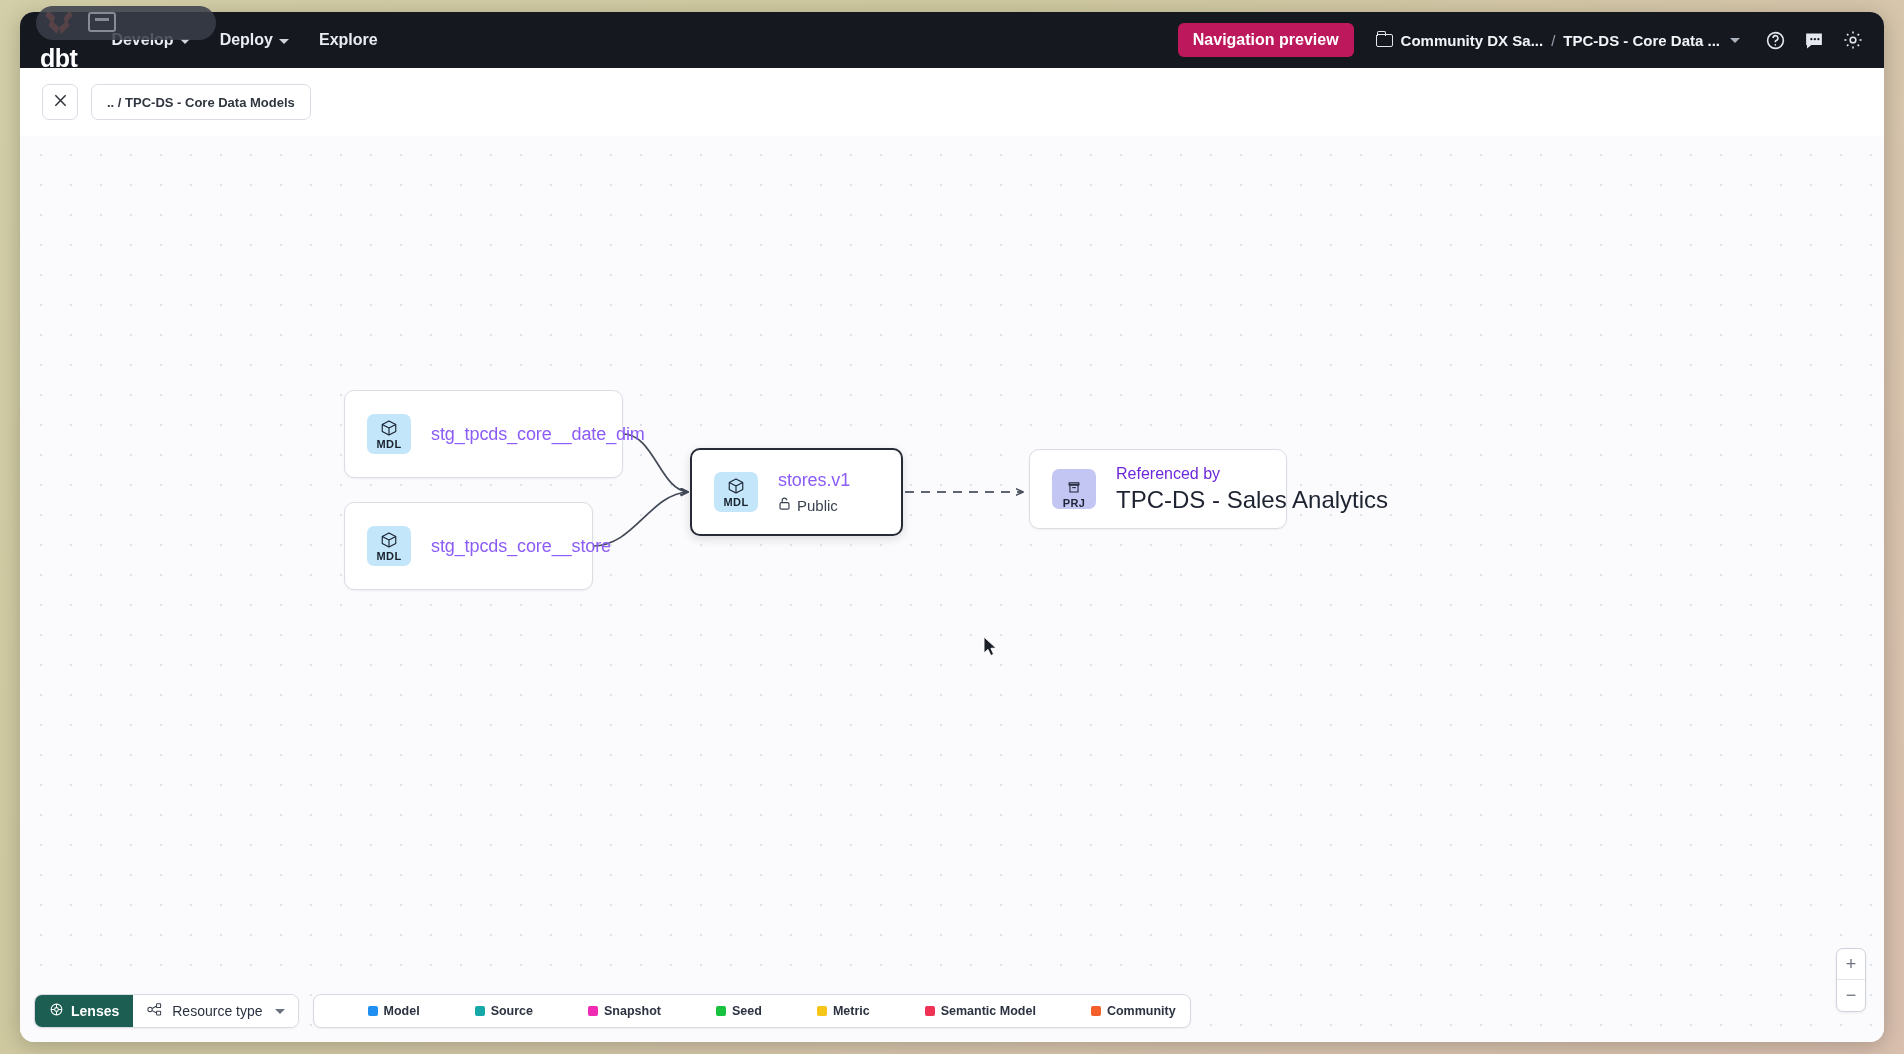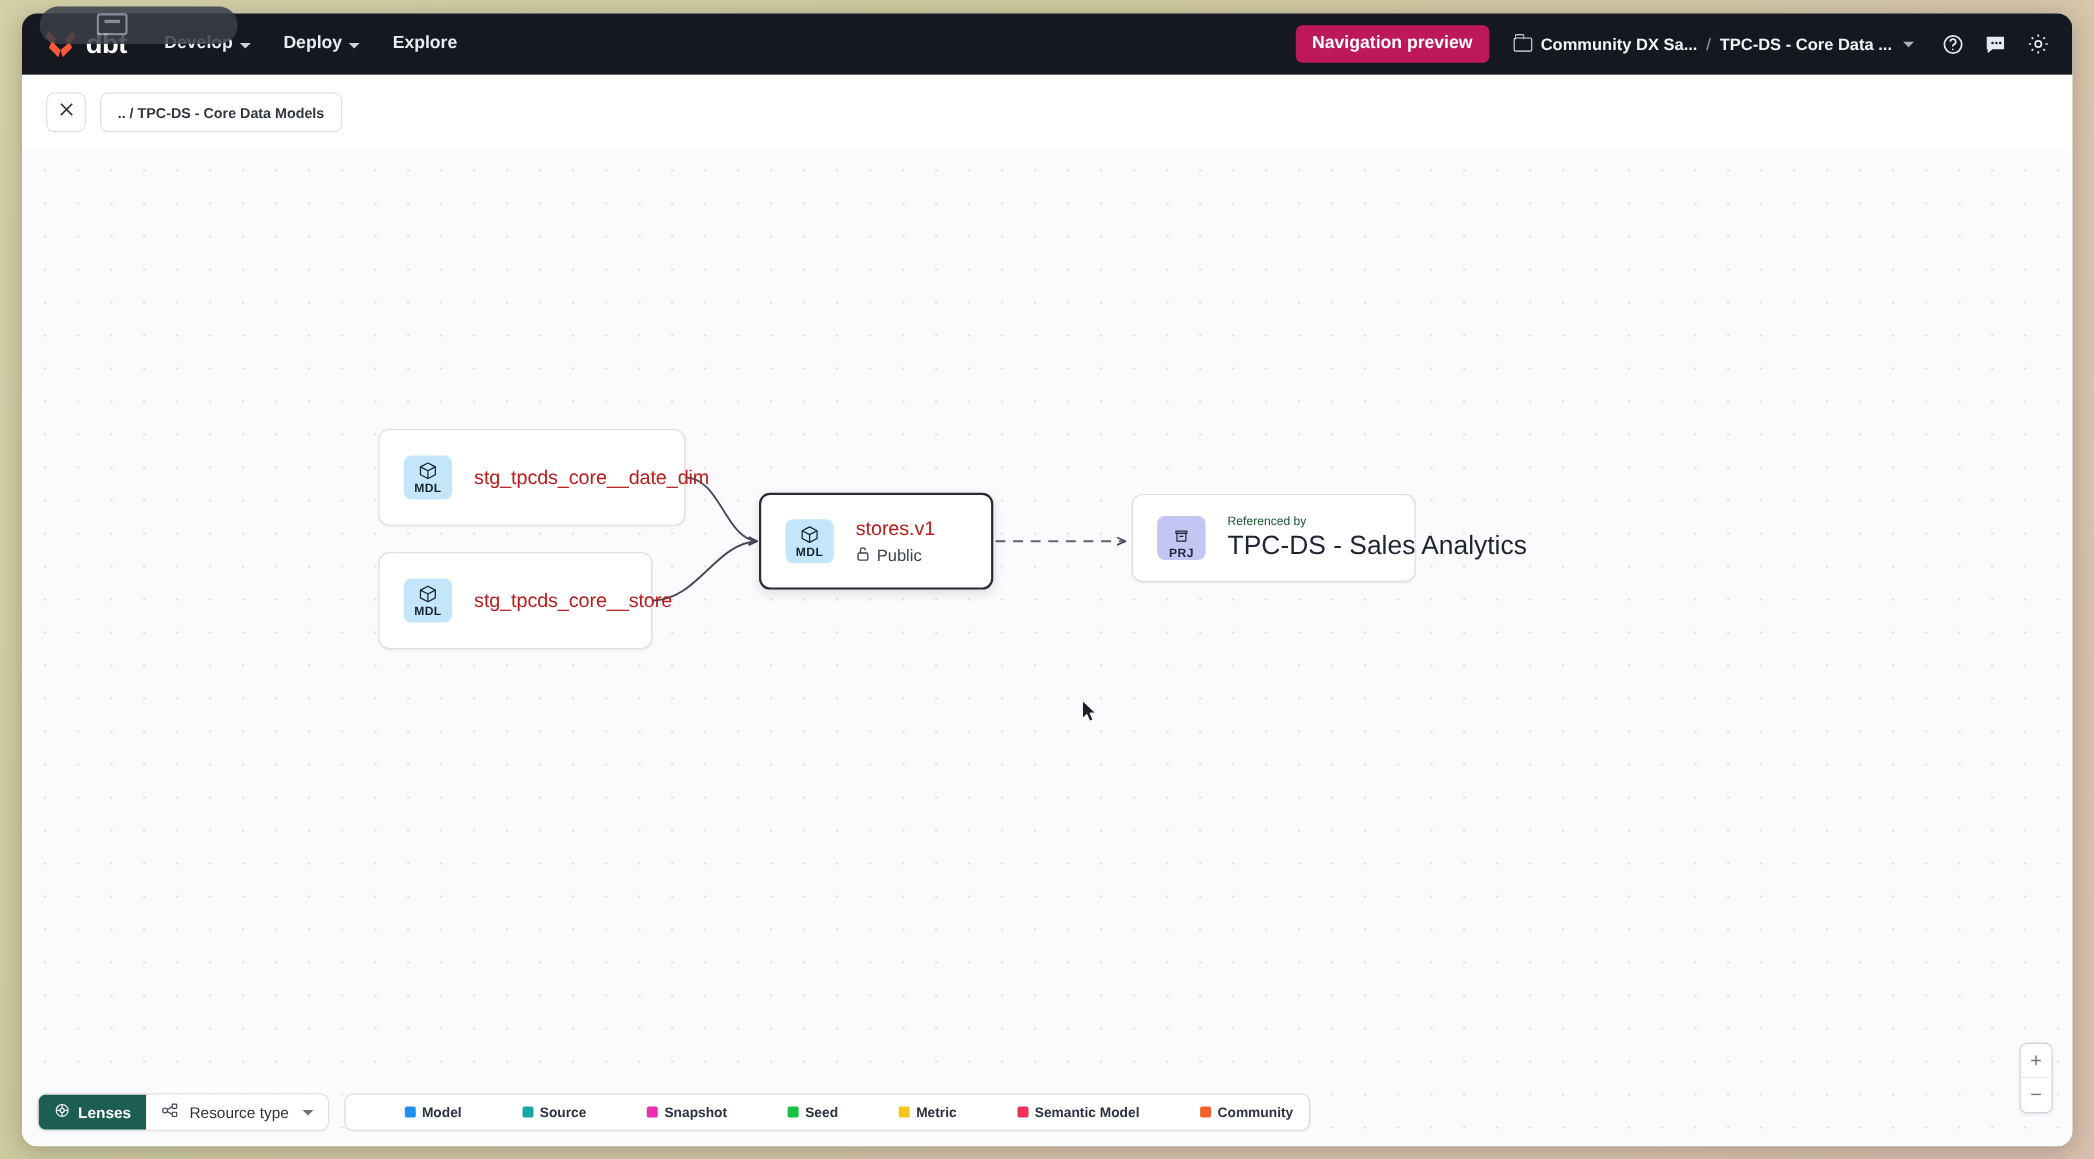--- a/index.html
+++ b/index.html
@@ -40,21 +40,21 @@
   }
 
   
   #topnav {
     position: absolute; left:0; top:0; width:100%; height:56px;
     background: #15181f;
     display: flex; align-items: center;
     padding: 0 20px;
     color: #fff;
   }
-  .logo-wrap { display:flex; align-items:center; gap:8px; margin-right: 34px; }
+  .logo-wrap { display:flex; align-items:center; gap:8px; margin-right: 34px; flex-direction: column; }
   .logo-x { width: 30px; height: 28px; position: relative; }
   .logo-x svg { display:block; }
   .logo-text { font-size: 25px; font-weight: 700; letter-spacing:-.5px; color:#fff; }
   .nav-item {
     font-size: 16px; font-weight: 600; color:#e9ecf1;
     margin-right: 30px; display:flex; align-items:center; gap:6px;
     cursor: pointer; white-space: nowrap;
   }
   .chev { width: 0; height: 0; border-left: 5px solid transparent; border-right: 5px solid transparent;
           border-top: 5px solid #cfd4dd; display:inline-block; margin-top:2px; }
@@ -128,24 +128,24 @@
   }
   .badge {
     width:44px;height:40px;border-radius:7px;
     display:flex;flex-direction:column;align-items:center;justify-content:center;
     flex:none; margin-right:20px;
   }
   .badge.mdl { background:#c4e6fb; color:#18222e; }
   .badge.prj { background:#c3c6f3; color:#1e2536;justify-content:flex-end; }
   .badge .blabel { font-size:11px; font-weight:700; letter-spacing:.4px; line-height:1; margin-top:2px;}
   .badge svg{display:block;}
-  .node-title { font-size:18px; font-weight:500; color:#b91c1c; white-space:nowrap; letter-spacing:-.1px;}
+  .node-title { font-size:18px; font-weight:500; color:#8b5cf6; white-space:nowrap; letter-spacing:-.1px;}
   .node-sub { display:flex;align-items:center;gap:6px; font-size:15px;color:#3b4352; margin-top:5px;}
   .node-col { display:flex; flex-direction:column; }
-  .node-pre { font-size:11px; color:#14532d; }
+  .node-pre { font-size:16px; color:#6d28d9; }
   .node-strong { font-size:24px; font-weight:500; color:#1d2330; white-space:nowrap; margin-top:3px;}
 
   
   #bottombar { position:absolute; left:14px; bottom:14px; display:flex; align-items:center; gap:14px; z-index:6;}
   .bgroup { display:flex; border:1px solid #d6dae1; border-radius:8px; overflow:hidden; background:#fff; height:34px; box-shadow:0 1px 2px rgba(0,0,0,.05);}
   #lenses-btn { background:#1c5f52; color:#fff; display:flex;align-items:center;gap:7px;padding:0 14px;font-size:14px;font-weight:700;cursor:pointer;}
   #restype-btn { display:flex;align-items:center;gap:9px;padding:0 13px;font-size:14px;color:#2b3240;cursor:pointer;background:#fff;}
   .rt-chev{width:0;height:0;border-left:5px solid transparent;border-right:5px solid transparent;border-top:5px solid #6b727f;margin-left:3px;}
   #legend {
     display:flex;align-items:center;gap:15px; height:34px;

